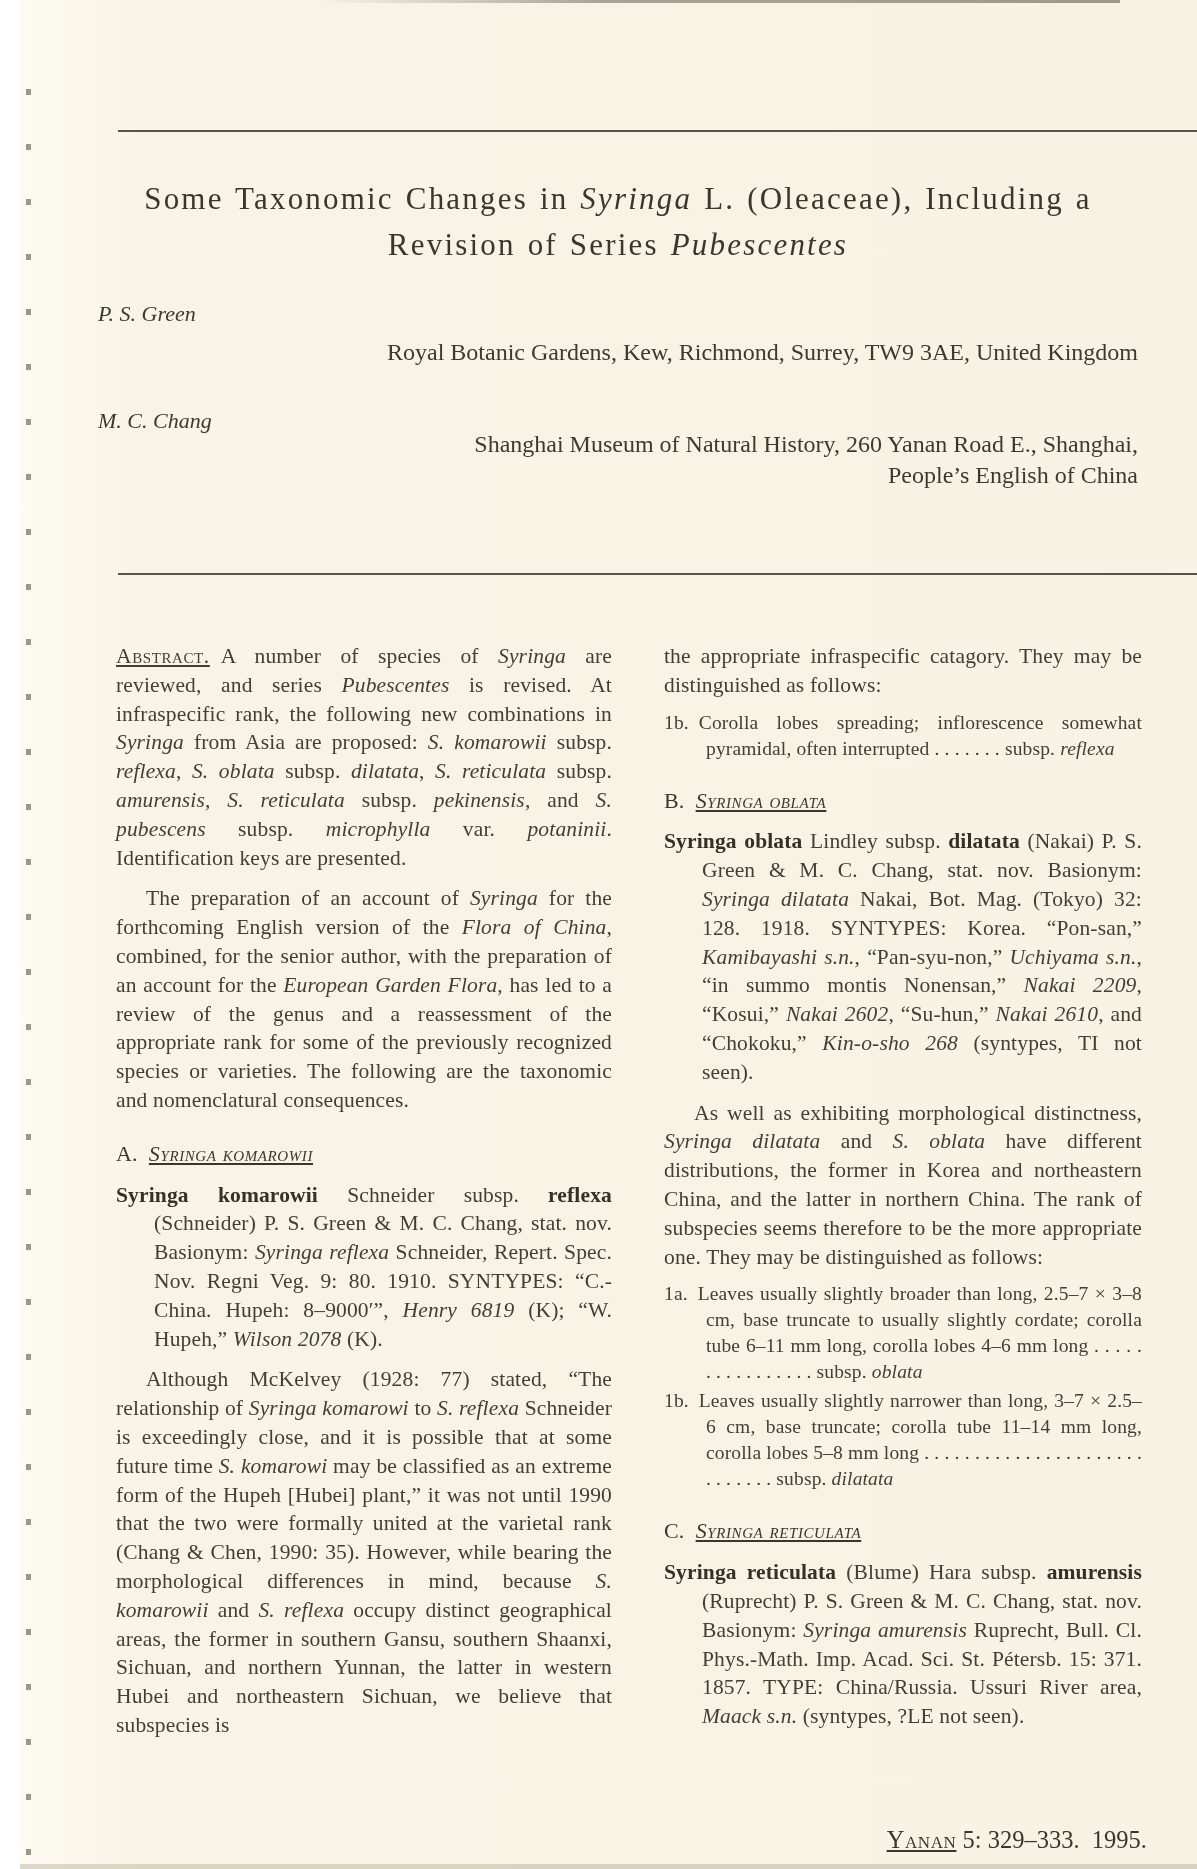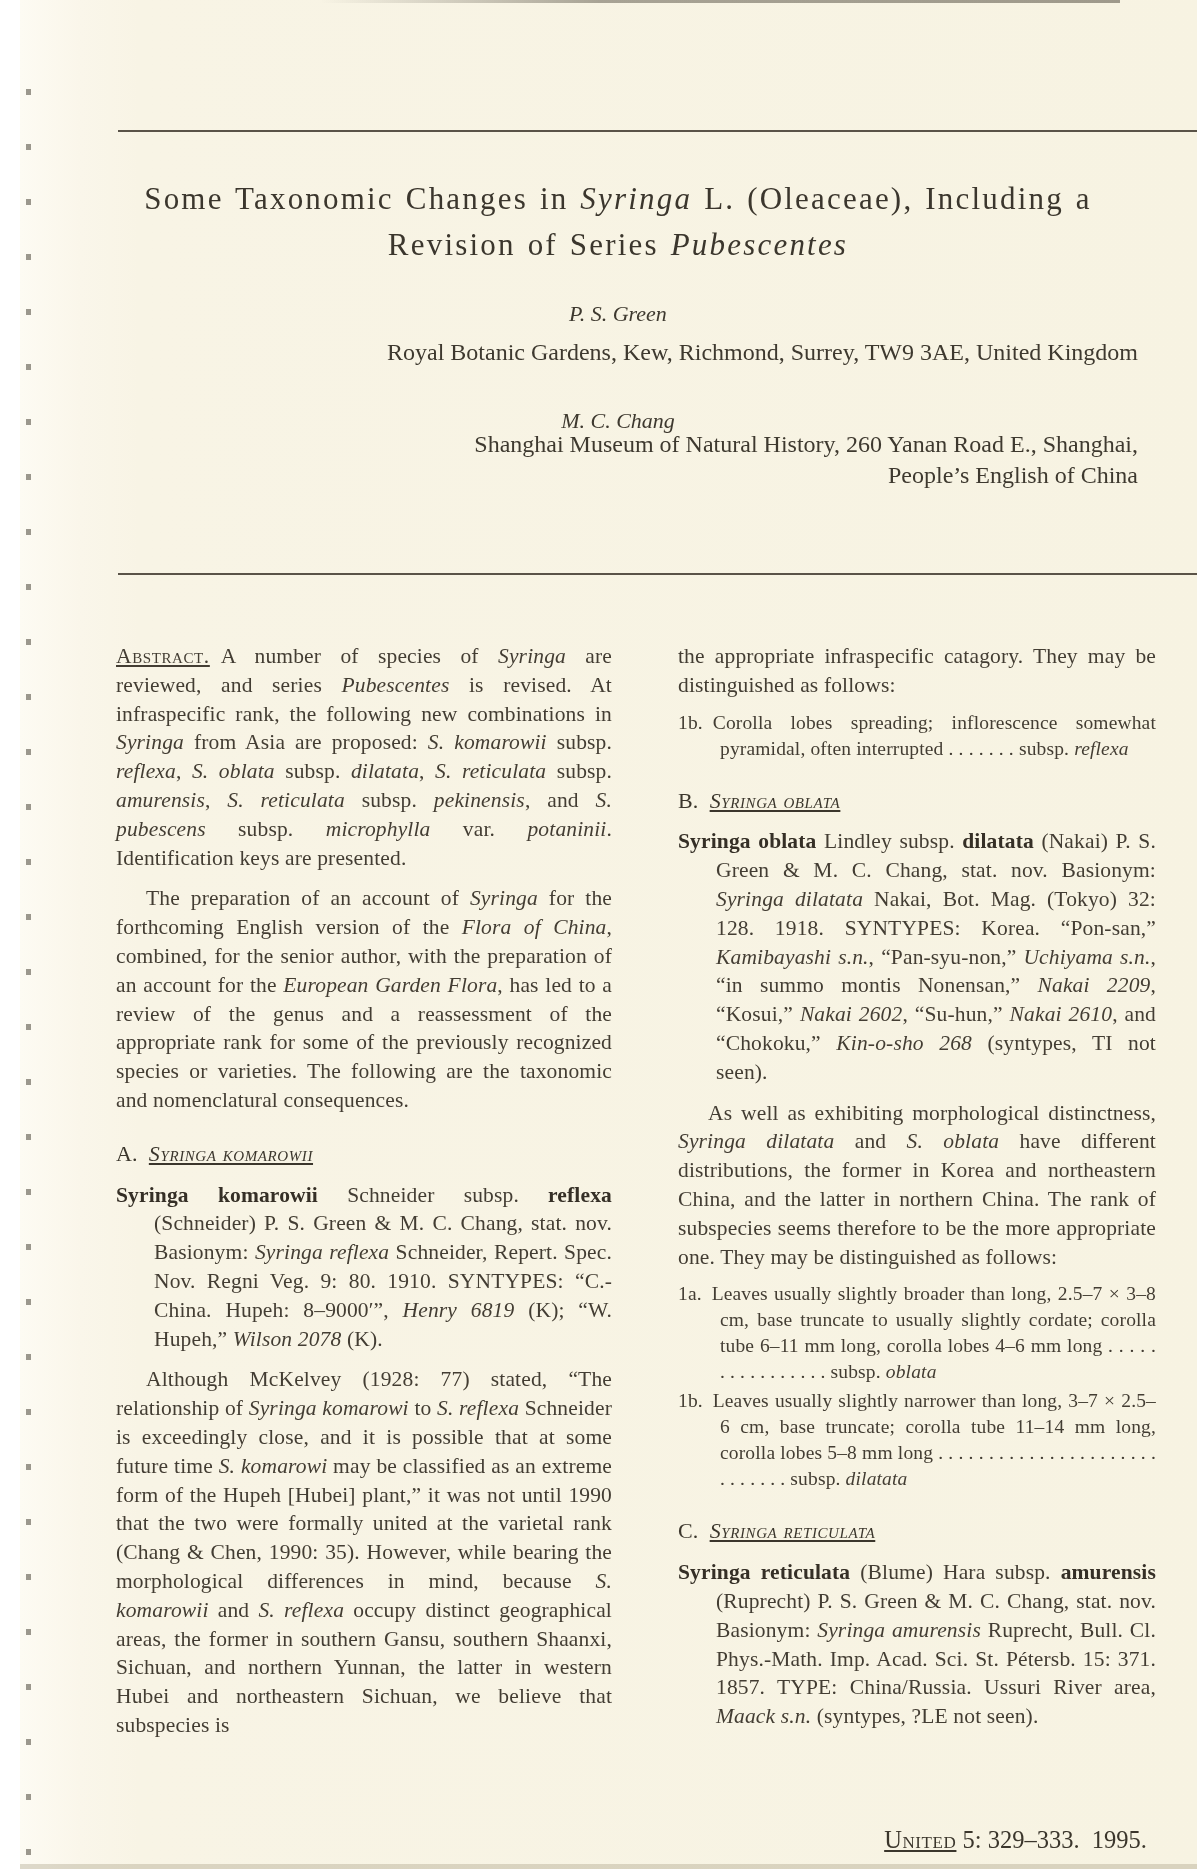--- a/index.html
+++ b/index.html
@@ -29,35 +29,35 @@
   }
   .rule { position:absolute; left:98px; width:1094px; height:2px; background:#5a5348; }
   .rule-top { top:130px; }
   .rule-mid { top:573px; }
 
   .title {
     position:absolute; top:176px; left:78px; width:1040px; margin:0;
     text-align:center; font-size:31px; font-weight:normal; line-height:46px;
     letter-spacing:2.2px; word-spacing:2px; color:#3b362d;
   }
-  .author { position:absolute; left:78px; width:1040px; text-align:center; font-size:22px; color:#3e392f; }
+  .author { position:absolute; left:78px; width:1040px; text-align:left; font-size:22px; color:#3e392f; }
   .author .it { font-style:italic; }
   .a1 { top:301px; }
   .a2 { top:408px; }
   .affil { position:absolute; left:78px; width:1040px; text-align:right; font-size:24px; line-height:31px; color:#3e392f; }
   .f1 { top:337px; }
   .f2 { top:429px; }
 
   .col {
     position:absolute; top:642px;
     font-size:21.5px; line-height:28.8px; letter-spacing:.15px;
     text-align:justify; color:#433d33;
   }
   .col-left  { left:96px;  width:496px; }
-  .col-right { left:658px; width:478px; }
+  .col-right { left:644px; width:478px; }
 
   .block { margin:0; }
   .col > .block:first-child { margin-top:0 !important; }
   .block.abstract { text-indent:0; }
   .block.para { margin-top:12px; text-indent:30px; }
   .block.para-flush { margin-top:0; text-indent:0; }
   .block.heading { margin-top:25px; font-size:22px; color:#3b362c; }
   .block.nomen { margin-top:12px; padding-left:38px; text-indent:-38px; }
   .block.key {
     margin-top:3px; font-size:19.5px; line-height:26px;
@@ -107,15 +107,15 @@
       <div class="block key"><span>1b. Corolla lobes spreading; inflorescence somewhat pyramidal, often interrupted </span><span>. . . . . . . </span><span>subsp. </span><span class="it">reflexa</span></div>
       <div class="block heading"><span>B. </span><span class="it sc">Syringa oblata</span></div>
       <div class="block nomen"><span class="bd">Syringa oblata</span><span> Lindley subsp. </span><span class="bd">dilatata</span><span> (Nakai) P. S. Green &amp; M. C. Chang, stat. nov. Basionym: </span><span class="it">Syringa dilatata</span><span> Nakai, Bot. Mag. (Tokyo) 32: 128. 1918. SYNTYPES: Korea. “Pon-san,” </span><span class="it">Kamibayashi s.n.</span><span>, “Pan-syu-non,” </span><span class="it">Uchiyama s.n.</span><span>, “in summo montis Nonensan,” </span><span class="it">Nakai 2209</span><span>, “Kosui,” </span><span class="it">Nakai 2602</span><span>, “Su-hun,” </span><span class="it">Nakai 2610</span><span>, and “Chokoku,” </span><span class="it">Kin-o-sho 268</span><span> (syntypes, TI not seen).</span></div>
       <div class="block para"><span>As well as exhibiting morphological distinctness, </span><span class="it">Syringa dilatata</span><span> and </span><span class="it">S. oblata</span><span> have different distributions, the former in Korea and northeastern China, and the latter in northern China. The rank of subspecies seems therefore to be the more appropriate one. They may be distinguished as follows:</span></div>
       <div class="block key"><span>1a. Leaves usually slightly broader than long, 2.5–7 × 3–8 cm, base truncate to usually slightly cordate; corolla tube 6–11 mm long, corolla lobes 4–6 mm long </span><span>. . . . . . . . . . . . . . . . </span><span>subsp. </span><span class="it">oblata</span></div>
       <div class="block key"><span>1b. Leaves usually slightly narrower than long, 3–7 × 2.5–6 cm, base truncate; corolla tube 11–14 mm long, corolla lobes 5–8 mm long </span><span>. . . . . . . . . . . . . . . . . . . . . . . . . . . . . </span><span>subsp. </span><span class="it">dilatata</span></div>
       <div class="block heading"><span>C. </span><span class="it sc">Syringa reticulata</span></div>
       <div class="block nomen"><span class="bd">Syringa reticulata</span><span> (Blume) Hara subsp. </span><span class="bd">amurensis</span><span> (Ruprecht) P. S. Green &amp; M. C. Chang, stat. nov. Basionym: </span><span class="it">Syringa amurensis</span><span> Ruprecht, Bull. Cl. Phys.-Math. Imp. Acad. Sci. St. Pétersb. 15: 371. 1857. TYPE: China/Russia. Ussuri River area, </span><span class="it">Maack s.n.</span><span> (syntypes, ?LE not seen).</span></div>
     </div>
 
-  <div class="footer"><span class="sc">United</span><span> 5: 329–333. 1995.</span></div>
+  <div class="footer"><span class="sc">Yanan</span><span> 5: 329–333. 1995.</span></div>
 
 </div>
 
 </body></html>

